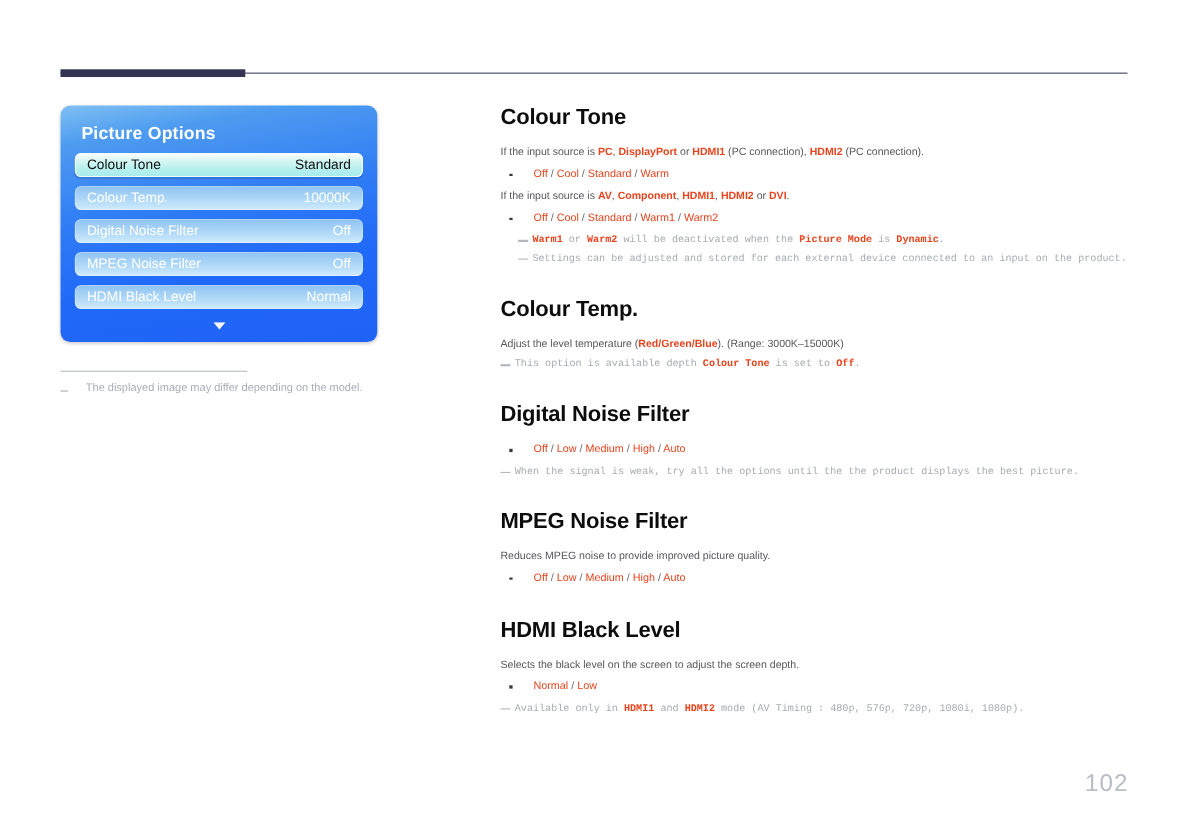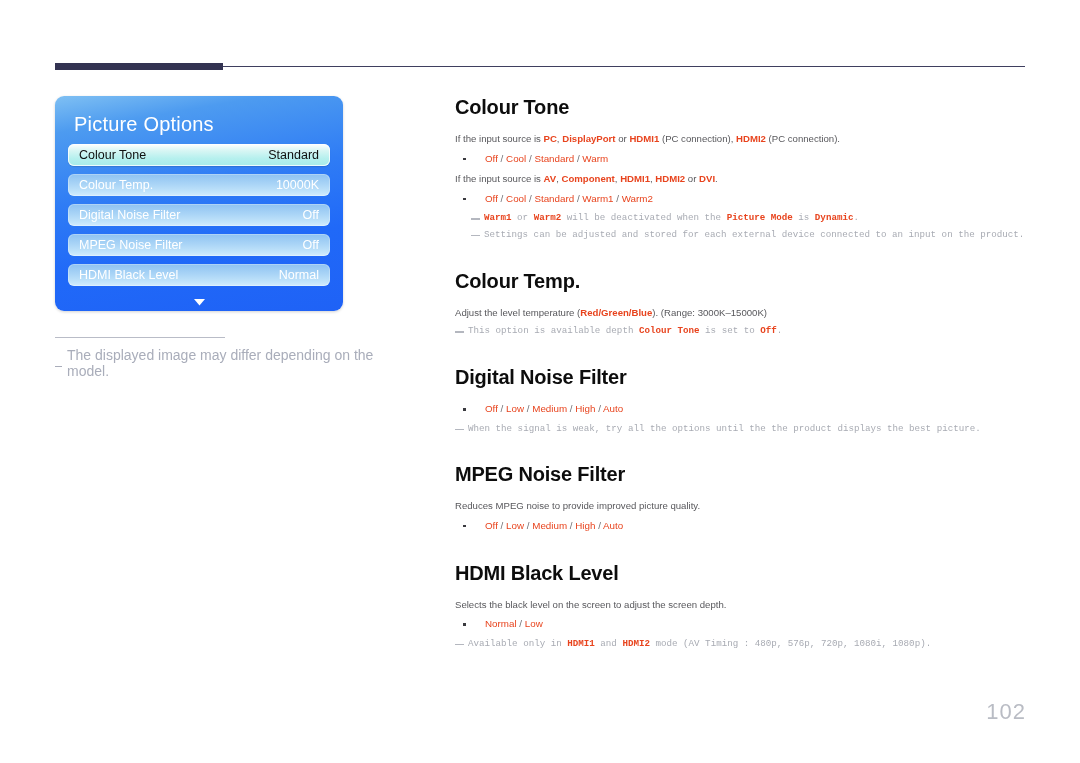--- a/index.html
+++ b/index.html
@@ -48,22 +48,22 @@
     border-radius: 9px;
     background: linear-gradient(170deg, #7fc0f3 0%, #4d9bf0 14%, #2f7cf5 42%, #2069f8 68%, #1f62f6 100%);
     box-shadow: 0 1px 3px rgba(0,0,0,0.18);
     position: relative;
     padding: 0;
     box-sizing: border-box;
     overflow: hidden;
   }
   .osd-title {
     color: #ffffff;
-    font-size: 20px;
-    font-weight: 400;
+    font-size: 16px;
+    font-weight: 700;
     letter-spacing: 0.2px;
     padding: 17px 0 0 19px;
   }
   .osd-rows {
     margin-top: 8px;
     padding: 0 13px;
   }
   .osd-row {
     height: 22px;
     border-radius: 6px;
@@ -94,25 +94,25 @@
 
   
   .left-note-rule {
     margin-top: 26px;
     width: 170px;
     height: 1px;
     background: #b9bcc7;
   }
   .left-note {
     margin-top: 9px;
-    font-size: 14px;
+    font-size: 10px;
     color: #a9adba;
     display: flex;
     align-items: center;
-    gap: 5px;
+    gap: 16px;
   }
   .left-note .dash {
     display: inline-block;
     width: 7px;
     height: 1px;
     background: #a9adba;
     margin-top: 6px;
     flex: none;
   }
 

